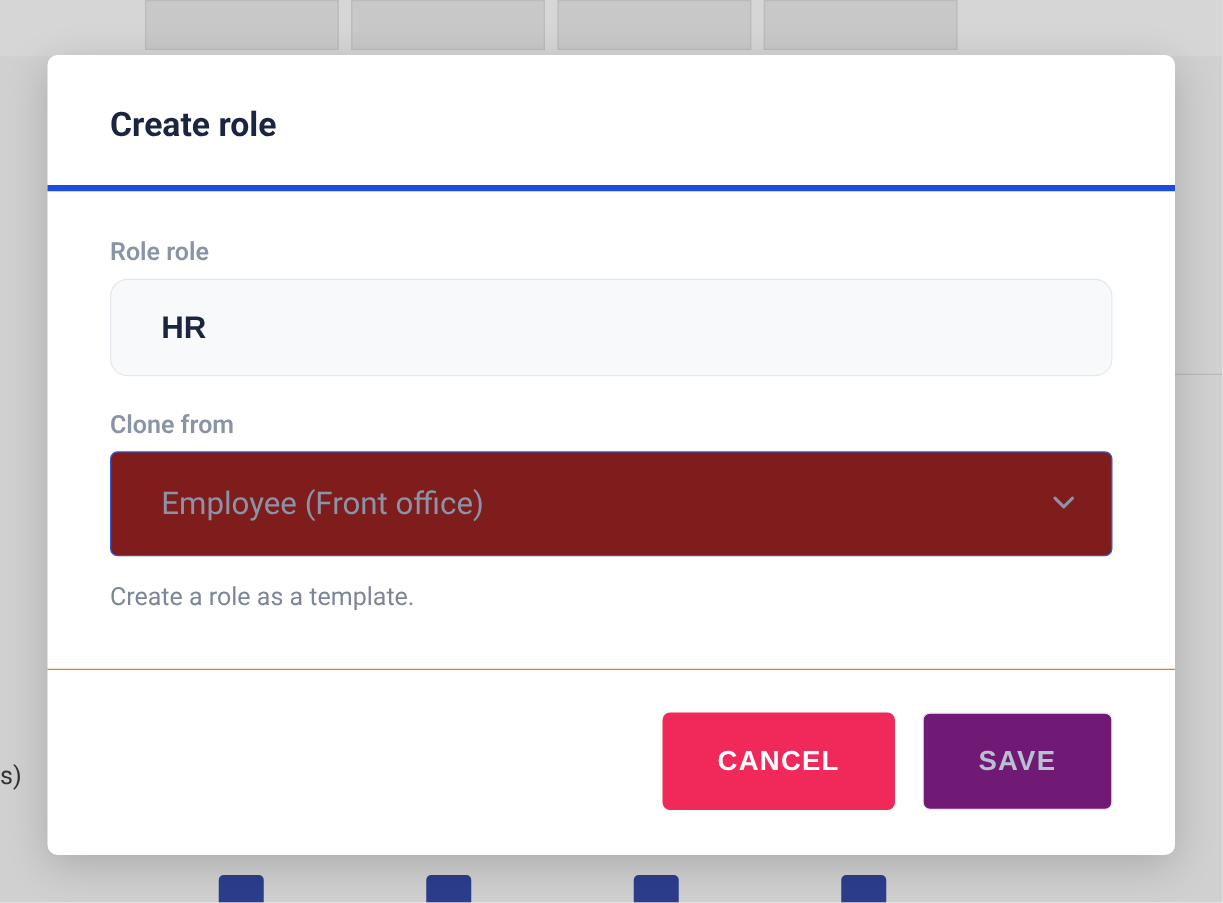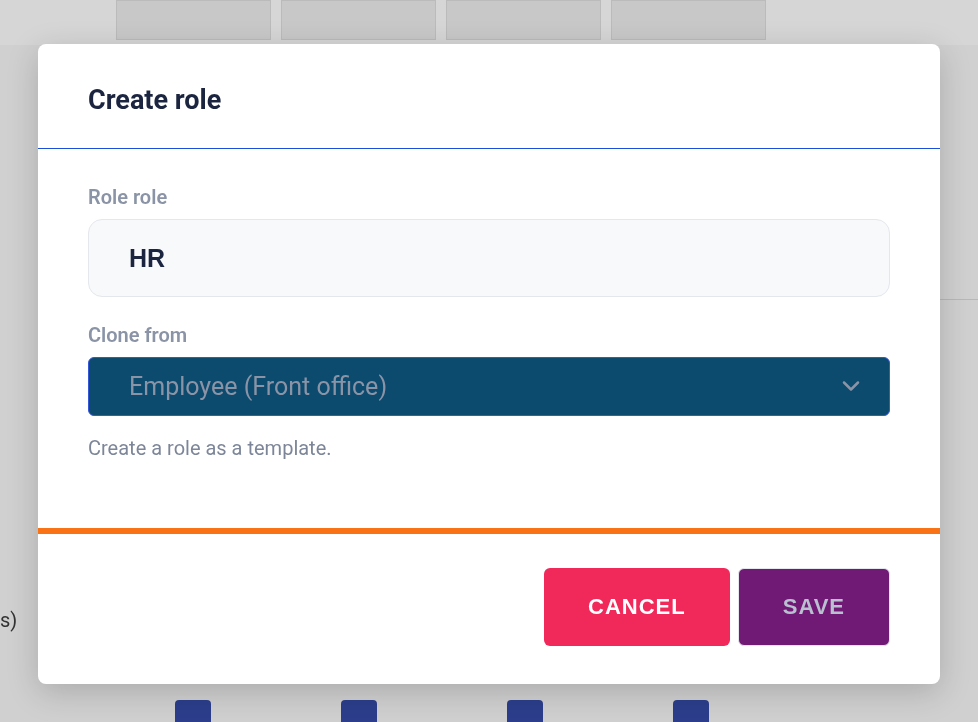--- a/index.html
+++ b/index.html
@@ -76,21 +76,21 @@
       width: 902px;
       height: 640px;
       background: #ffffff;
       border-radius: 8px;
       box-shadow: 0 8px 32px rgba(0,0,0,0.18);
       display: flex;
       flex-direction: column;
     }
     .modal-header {
       padding: 40px 50px 32px 50px;
-      border-bottom: 1px solid #1d4ed8;
+      border-bottom: 5px solid #1d4ed8;
     }
     .modal-title {
       font-size: 27px;
       font-weight: 700;
       color: #1b2540;
     }
     .modal-body {
       padding: 36px 50px 20px 50px;
       flex: 1;
     }
@@ -115,24 +115,24 @@
       font-weight: 700;
       color: #1b2540;
       outline: none;
     }
     .select-wrap {
       position: relative;
       width: 100%;
     }
     .select-box {
       width: 100%;
-      height: 59px;
+      height: 84px;
       border: 1.5px solid #3456d8;
       border-radius: 6px;
-      background: #0c4a6e;
+      background: #7f1d1d;
       padding: 0 60px 0 40px;
       font-size: 25px;
       font-weight: 400;
       color: #8a94a6;
       outline: none;
       display: flex;
       align-items: center;
       cursor: pointer;
     }
     .chevron {
@@ -141,25 +141,25 @@
       top: 50%;
       transform: translateY(-50%);
       pointer-events: none;
     }
     .helper-text {
       font-size: 20px;
       color: #7d8699;
       margin-top: 20px;
     }
     .modal-footer {
-      border-top: 6px solid #f97316;
+      border-top: 1px solid #f97316;
       padding: 34px 50px 38px 50px;
       display: flex;
       justify-content: flex-end;
-      gap: 8px;
+      gap: 22px;
     }
     .btn {
       height: 78px;
       padding: 0 44px;
       border-radius: 6px;
       font-size: 22px;
       font-weight: 700;
       letter-spacing: 1px;
       border: none;
       cursor: pointer;

